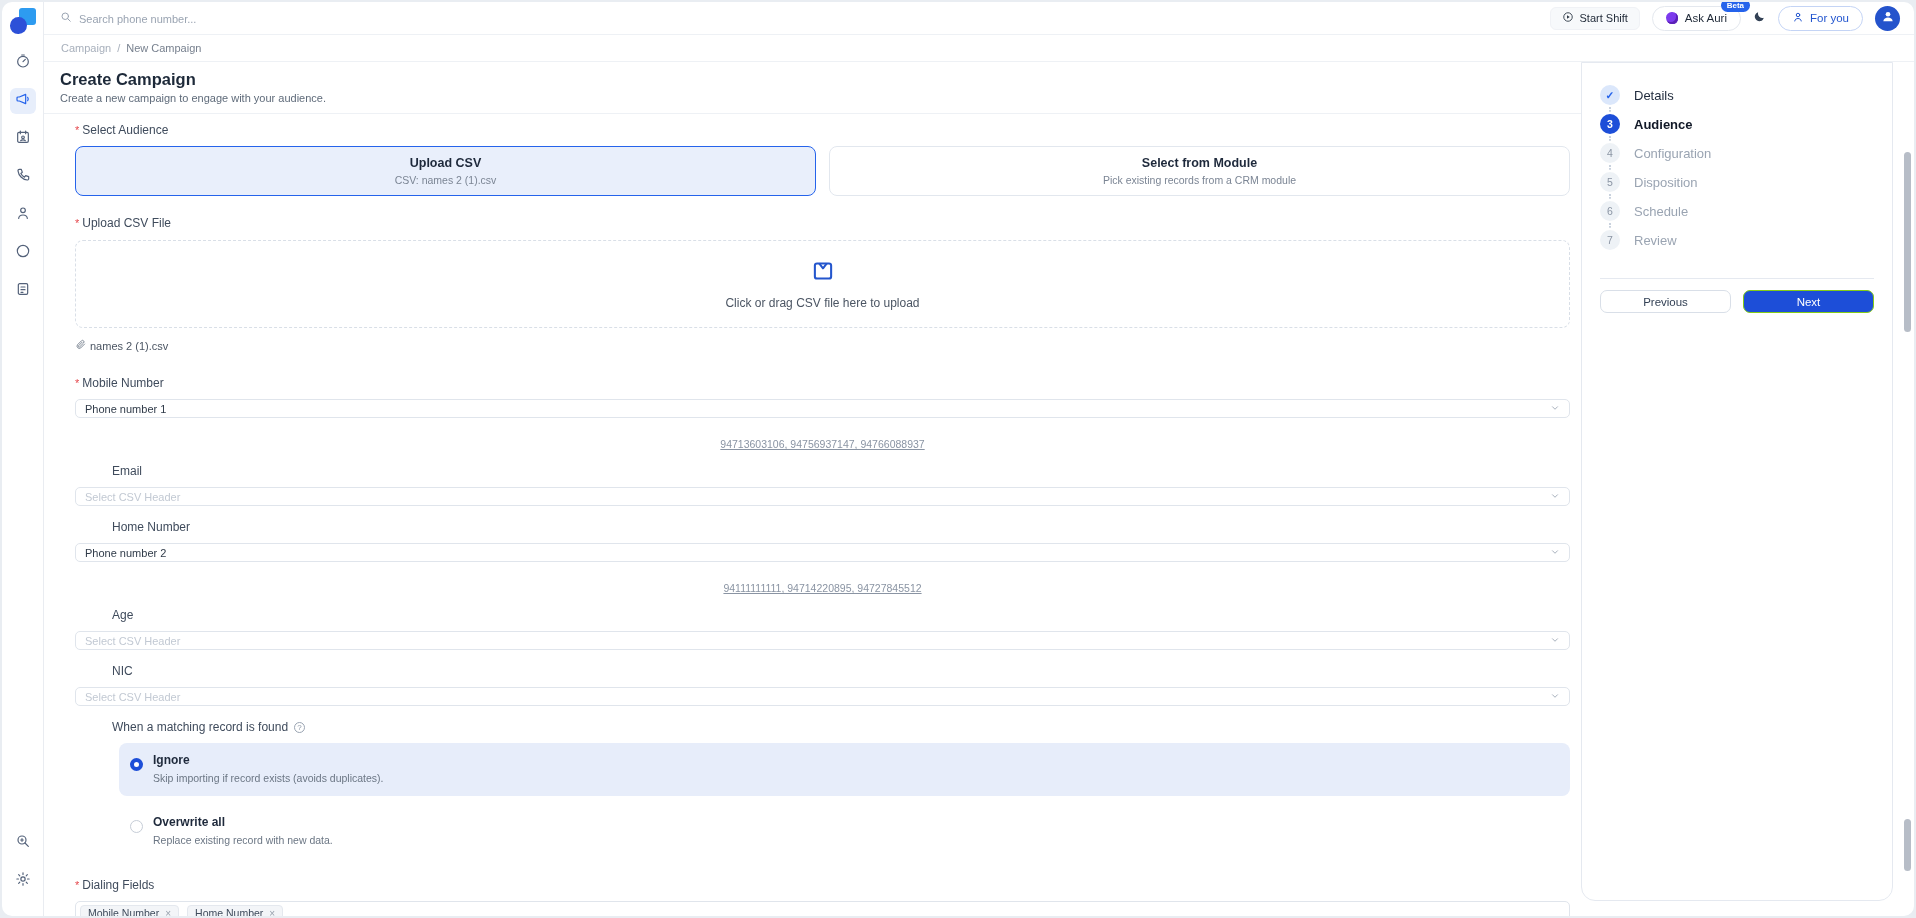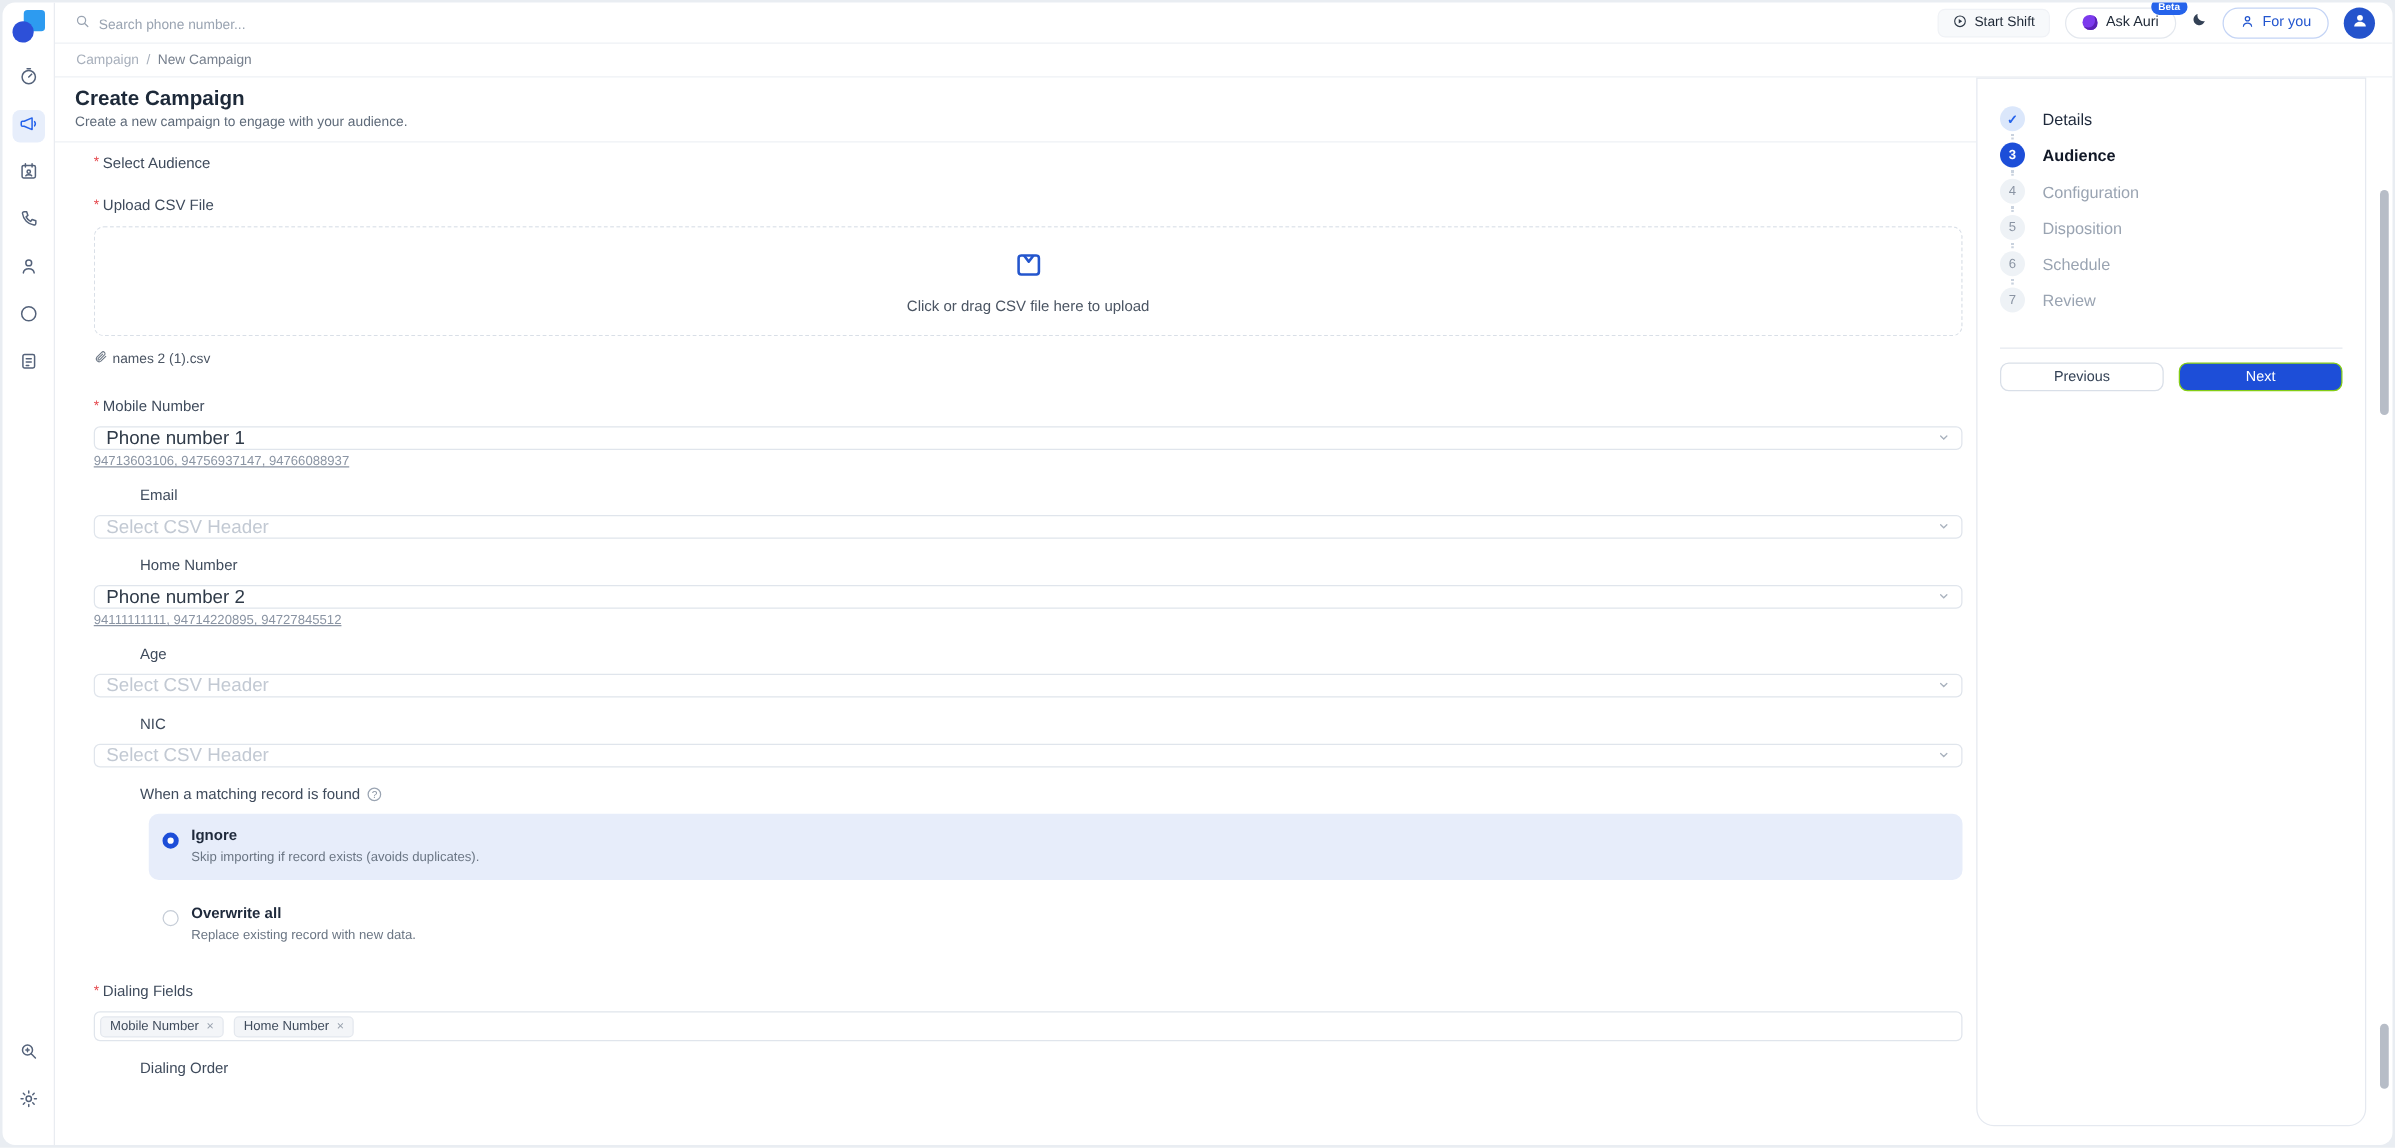--- a/index.html
+++ b/index.html
@@ -71,25 +71,25 @@
   .opt-sub { font-size:10.5px; color:#7b8594; }
 
   .dropzone { margin-top:10px; height:88px; border:1.5px dashed #d9dfe7; border-radius:8px;
     display:flex; flex-direction:column; align-items:center; justify-content:center; gap:8px; cursor:pointer; }
   .dropzone svg { width:26px; height:26px; color:#2456cd; }
   .drop-text { font-size:12px; color:#4b5563; }
   .attach { margin-top:11px; display:flex; align-items:center; gap:4px; font-size:11px; color:#4b5563; }
   .attach svg { width:11px; height:11px; color:#6b7684; }
 
   .select { height:19px; border:1px solid #e0e5ec; border-radius:5px; display:flex; align-items:center;
-    justify-content:space-between; padding:0 9px; font-size:15px; color:#2f3a48; margin-top:9px;
+    justify-content:space-between; padding:0 9px; font-size:11px; color:#2f3a48; margin-top:9px;
     background:#fff; cursor:pointer; }
   .select svg { width:10px; height:10px; color:#a8b1bd; flex-shrink:0; }
   .ph { color:#c2c9d3; }
-  .helper { margin-top:3px; font-size:10.5px; color:#8a94a3; text-decoration:underline; cursor:pointer; }
+  .helper { margin-top:20px; font-size:10.5px; color:#8a94a3; text-decoration:underline; cursor:pointer;text-align:center; }
 
   .help-ic { width:11px; height:11px; border:1px solid #9aa4b2; border-radius:50%; color:#8a94a3;
     font-size:8px; display:inline-flex; align-items:center; justify-content:center; margin-left:3px; }
 
   .radio-row { position:relative; border-radius:8px; padding:10px 12px 12px 34px; margin-top:9px; cursor:pointer;margin-left:44px; }
   .radio-row.sel { background:#e7edfa; }
   .radio { position:absolute; left:11px; top:15px; width:13px; height:13px; border-radius:50%; background:#fff; }
   .radio.on  { border:4px solid #1d4ed8; }
   .radio.off { border:1.5px solid #c6cdd7; }
   .radio-title { font-size:12px; font-weight:bold; color:#1e293b; }
@@ -254,20 +254,30 @@
           <div class="page-title">Create Campaign</div>
           <div class="page-sub">Create a new campaign to engage with your audience.</div>
         </div>
 
         <div class="form-scroll">
 
           <div class="f-label m-top-9">
             <span class="star">*</span>
             <span>Select Audience</span>
           </div>
+          <div class="aud-cards">
+            <div class="opt-card selected">
+              <div class="opt-title">Upload CSV</div>
+              <div class="opt-sub">CSV: names 2 (1).csv</div>
+            </div>
+            <div class="opt-card">
+              <div class="opt-title">Select from Module</div>
+              <div class="opt-sub">Pick existing records from a CRM module</div>
+            </div>
+          </div>
 
           <div class="f-label m-top-20">
             <span class="star">*</span>
             <span>Upload CSV File</span>
           </div>
           <div class="dropzone">
             <span><svg viewBox="0 0 24 24" fill="none" stroke="currentColor" stroke-width="1.9" stroke-linejoin="round">
                   <rect x="4.5" y="5" width="15" height="14" rx="2"></rect>
                   <path d="M8.5 5l3.5 4.5L15.5 5"></path>
                 </svg></span>

